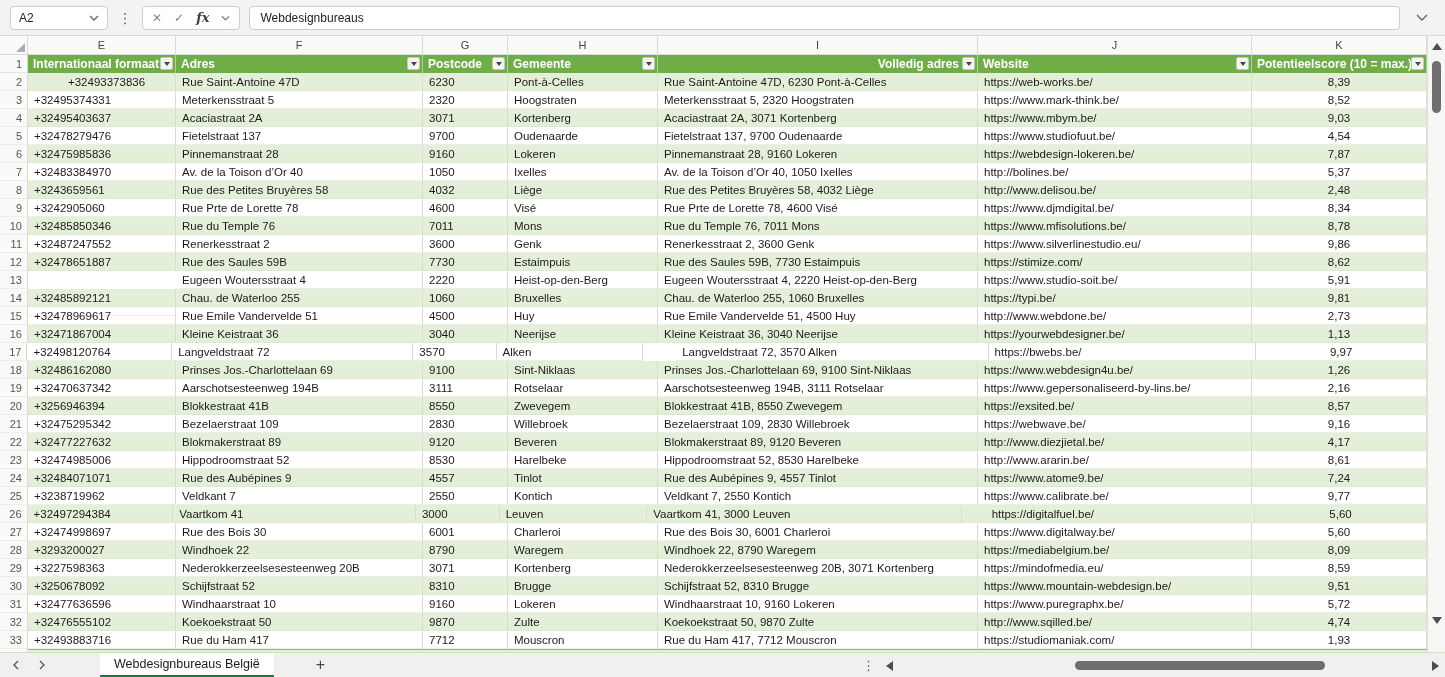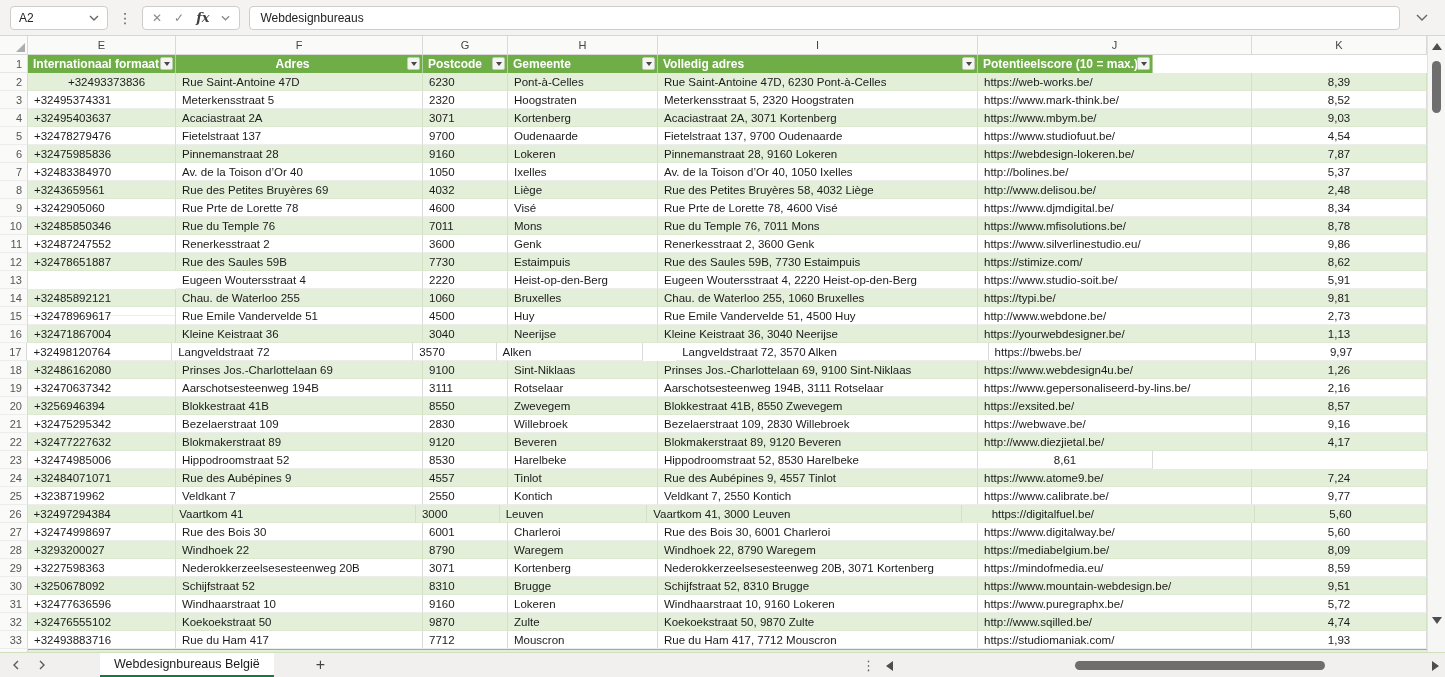--- a/index.html
+++ b/index.html
@@ -156,40 +156,46 @@
           <div class="letter-cell" style="width: 175px;">K</div>
         </div>
       <div class="header-row" id="header-row">
         <div class="header-gutter">1</div>
       <div class="th" style="width: 148px;">
             <span>Internationaal formaat</span>
             <span class="filter-btn">
               <span class="filter-caret"></span>
             </span>
           </div>
-          <div class="th" style="width: 247px; justify-content: center;">
+          <div class="th" style="width: 247px;">
             <span>Adres</span>
             <span class="filter-btn">
               <span class="filter-caret"></span>
             </span>
           </div>
           <div class="th" style="width: 85px;">
             <span>Postcode</span>
             <span class="filter-btn">
               <span class="filter-caret"></span>
             </span>
           </div>
           <div class="th" style="width: 150px;">
             <span>Gemeente</span>
             <span class="filter-btn">
               <span class="filter-caret"></span>
             </span>
           </div>
-          <div class="th" style="width: 320px;">
+          <div class="th" style="width: 320px; justify-content: flex-end;">
             <span>Volledig adres</span>
+            <span class="filter-btn">
+              <span class="filter-caret"></span>
+            </span>
+          </div>
+          <div class="th" style="width: 274px;">
+            <span>Website</span>
             <span class="filter-btn">
               <span class="filter-caret"></span>
             </span>
           </div>
           <div class="th" style="width: 175px;">
             <span>Potentieelscore (10 = max.)</span>
             <span class="filter-btn">
               <span class="filter-caret"></span>
             </span>
           </div>
@@ -251,21 +257,21 @@
             <div class="cell" style="width: 247px;">Av. de la Toison d’Or 40</div>
             <div class="cell" style="width: 85px;">1050</div>
             <div class="cell" style="width: 150px;">Ixelles</div>
             <div class="cell" style="width: 320px;">Av. de la Toison d’Or 40, 1050 Ixelles</div>
             <div class="cell" style="width: 274px;">http://bolines.be/</div>
             <div class="cell center" style="width: 175px;">5,37</div>
           </div>
           <div class="row band">
             <div class="gutter-cell">8</div>
             <div class="cell" style="width: 148px;">+3243659561</div>
-            <div class="cell" style="width: 247px;">Rue des Petites Bruyères 69</div>
+            <div class="cell" style="width: 247px;">Rue des Petites Bruyères 58</div>
             <div class="cell" style="width: 85px;">4032</div>
             <div class="cell" style="width: 150px;">Liège</div>
             <div class="cell" style="width: 320px;">Rue des Petites Bruyères 58, 4032 Liège</div>
             <div class="cell" style="width: 274px;">http://www.delisou.be/</div>
             <div class="cell center" style="width: 175px;">2,48</div>
           </div>
           <div class="row">
             <div class="gutter-cell">9</div>
             <div class="cell" style="width: 148px;">+3242905060</div>
             <div class="cell" style="width: 247px;">Rue Prte de Lorette 78</div>
@@ -405,20 +411,21 @@
             <div class="cell" style="width: 274px;">http://www.diezjietal.be/</div>
             <div class="cell center" style="width: 175px;">4,17</div>
           </div>
           <div class="row">
             <div class="gutter-cell">23</div>
             <div class="cell" style="width: 148px;">+32474985006</div>
             <div class="cell" style="width: 247px;">Hippodroomstraat 52</div>
             <div class="cell" style="width: 85px;">8530</div>
             <div class="cell" style="width: 150px;">Harelbeke</div>
             <div class="cell" style="width: 320px;">Hippodroomstraat 52, 8530 Harelbeke</div>
+            <div class="cell" style="width: 274px;">http://www.ararin.be/</div>
             <div class="cell center" style="width: 175px;">8,61</div>
           </div>
           <div class="row band">
             <div class="gutter-cell">24</div>
             <div class="cell" style="width: 148px;">+32484071071</div>
             <div class="cell" style="width: 247px;">Rue des Aubépines 9</div>
             <div class="cell" style="width: 85px;">4557</div>
             <div class="cell" style="width: 150px;">Tinlot</div>
             <div class="cell" style="width: 320px;">Rue des Aubépines 9, 4557 Tinlot</div>
             <div class="cell" style="width: 274px;">https://www.atome9.be/</div>

